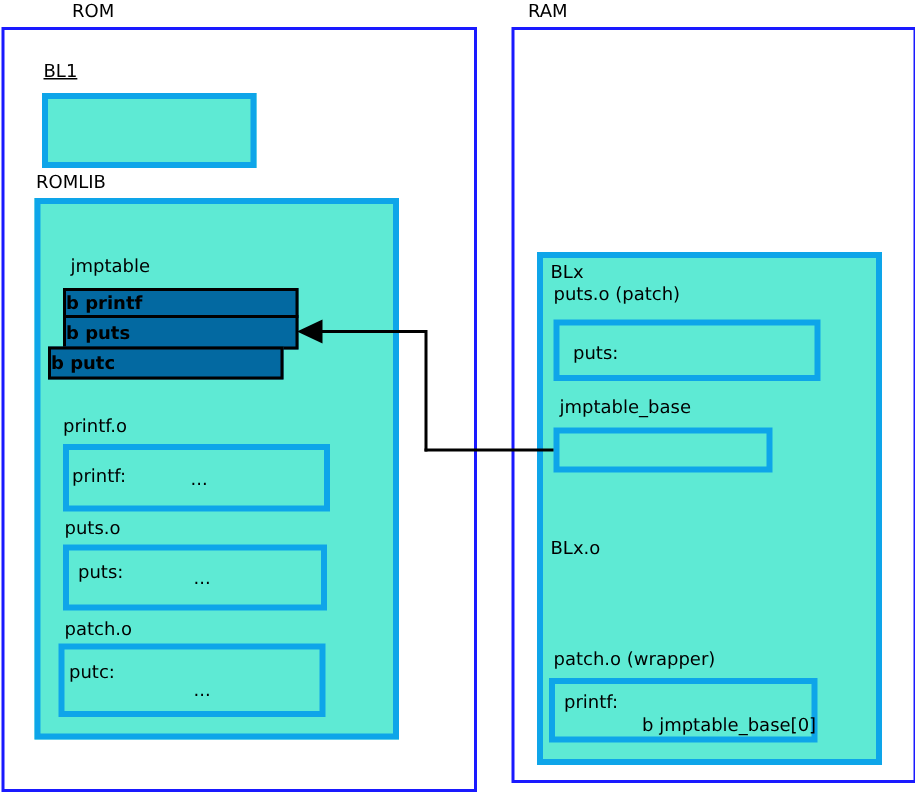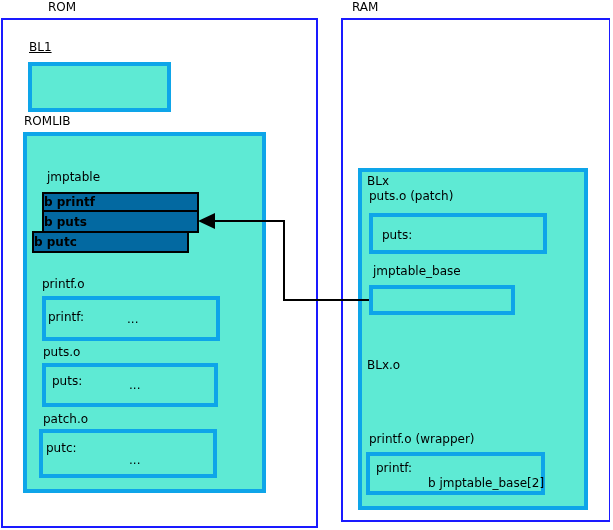--- a/index.html
+++ b/index.html
@@ -72,24 +72,24 @@
   <div class="lbl" style="left:369px; top:189px;">puts.o (patch)</div>
   <div class="box" style="left:369px; top:213px; width:178px; height:41px;">
     <span class="inner" style="left:9px; top:11px;">puts:</span>
   </div>
 
   <div class="lbl" style="left:373px; top:264px;">jmptable_base</div>
   <div class="box" style="left:369px; top:285px; width:146px; height:30px;"></div>
 
   <div class="lbl" style="left:367px; top:358px;text-align:center;">BLx.o</div>
 
-  <div class="lbl" style="left:369px; top:432px;">printf.o (wrapper)</div>
+  <div class="lbl" style="left:369px; top:432px;">patch.o (wrapper)</div>
   <div class="box" style="left:366px; top:452px; width:179px; height:43px;">
     <span class="inner" style="left:6px; top:5px;">printf:</span>
-    <span class="inner" style="left:58px; top:20px;">b jmptable_base[2]</span>
+    <span class="inner" style="left:58px; top:20px;">b jmptable_base[0]</span>
   </div>
 
   <div class="hline" style="left:283px; top:299px; width:86px; height:2px;"></div>
   <div class="vline" style="left:283px; top:220px; width:2px; height:81px;"></div>
   <div class="hline" style="left:212px; top:220px; width:72px; height:2px;"></div>
   <div class="arrowhead" style="left:198px; top:213px;"></div>
 
 </div>
 
 </body></html>

